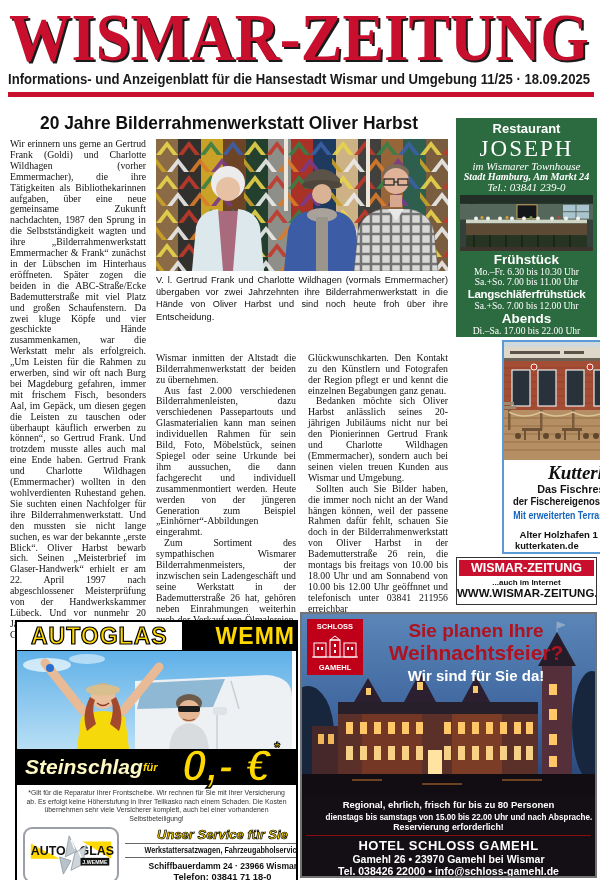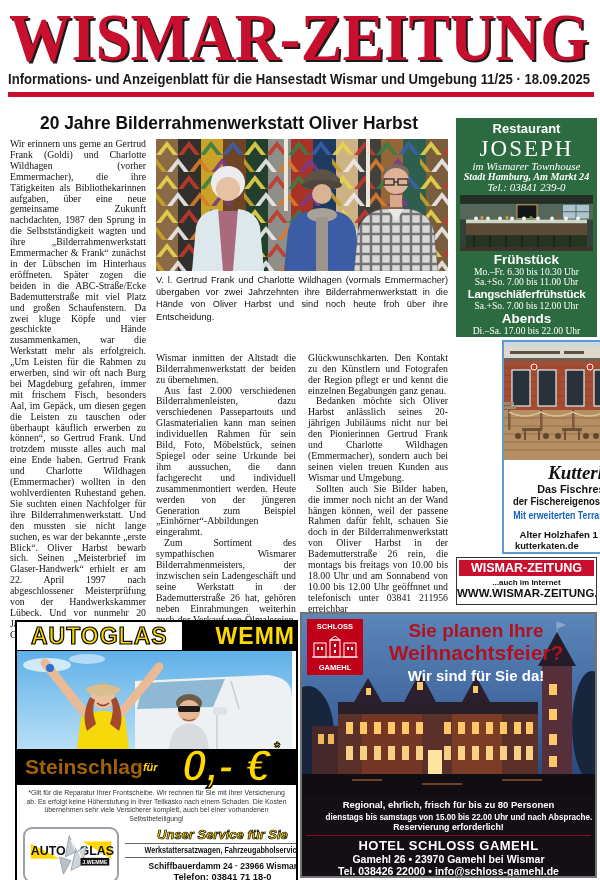--- a/index.html
+++ b/index.html
@@ -68,21 +68,21 @@
   .ad-autoglas{left:15px;top:620px;width:279px;height:258px;border:2px solid #000;background:#fff;
                overflow:hidden;}
   .ag-title{display:flex;height:28px;border-bottom:1px solid #000;}
   .ag-t-left{flex:0 0 59%;background:#fff;display:flex;align-items:center;justify-content:center;}
   .ag-t-right{flex:1;background:#000;display:flex;align-items:center;justify-content:center;padding-left:34px;}
   .ag-brand{font-weight:bold;font-size:23px;letter-spacing:1px;color:#ffd800;}
   .stroke-b{-webkit-text-stroke:1.2px #000;}
   .ag-main{position:relative;}
   .ag-photo{display:block;width:275px;height:98px;}
   .ag-band{height:36px;background:#000;display:flex;align-items:center;padding-left:8px;}
-  .ag-offer{color:#a16207;font-weight:bold;font-size:21px;}
+  .ag-offer{color:#fef9c3;font-weight:bold;font-style:italic;font-size:21px;}
   .ag-fuer{color:#ffd800;font-weight:bold;font-style:italic;font-size:11px;}
   .ag-price{position:absolute;right:26px;bottom:-3px;color:#ffd800;font-weight:bold;font-style:italic;
             font-size:44px;line-height:44px;-webkit-text-stroke:1.5px #000;z-index:2;}
   .ag-ast{position:absolute;right:16px;bottom:30px;color:#ffd800;font-weight:bold;font-size:15px;
           -webkit-text-stroke:0.8px #000;z-index:2;}
   .ag-fine{padding:4px 8px 2px 8px;font-size:6.9px;line-height:8.6px;color:#333;text-align:center;}
   .ag-bottom{display:flex;gap:6px;padding:2px 6px 4px 6px;}
   .ag-logo{width:92px;height:52px;border:2px solid #9aa0a6;border-radius:9px;flex:none;
            display:flex;align-items:center;justify-content:center;background:#fff;}
   .ag-services{flex:1;text-align:center;}

